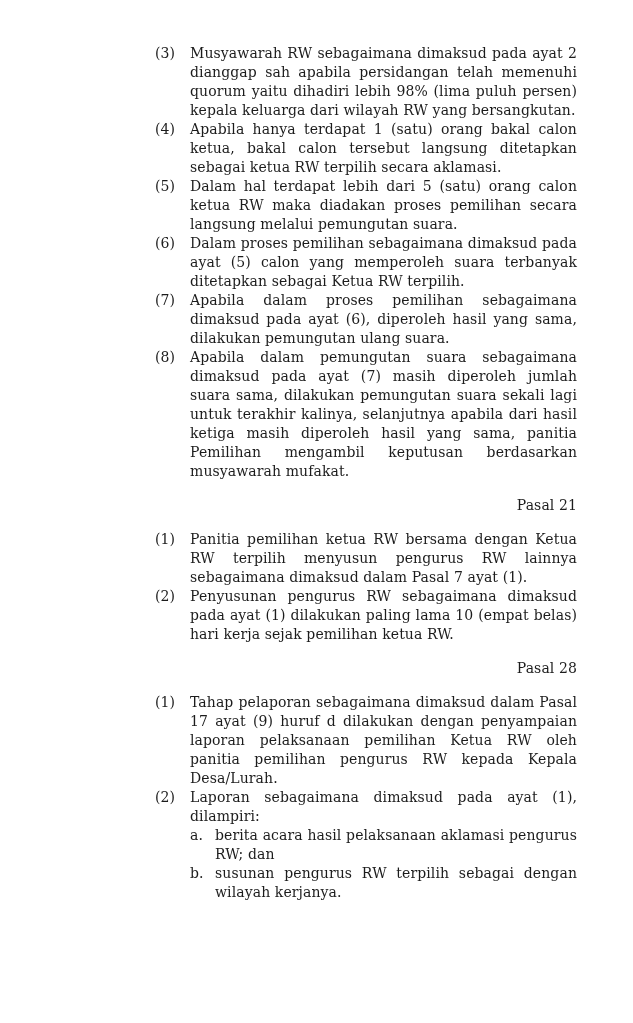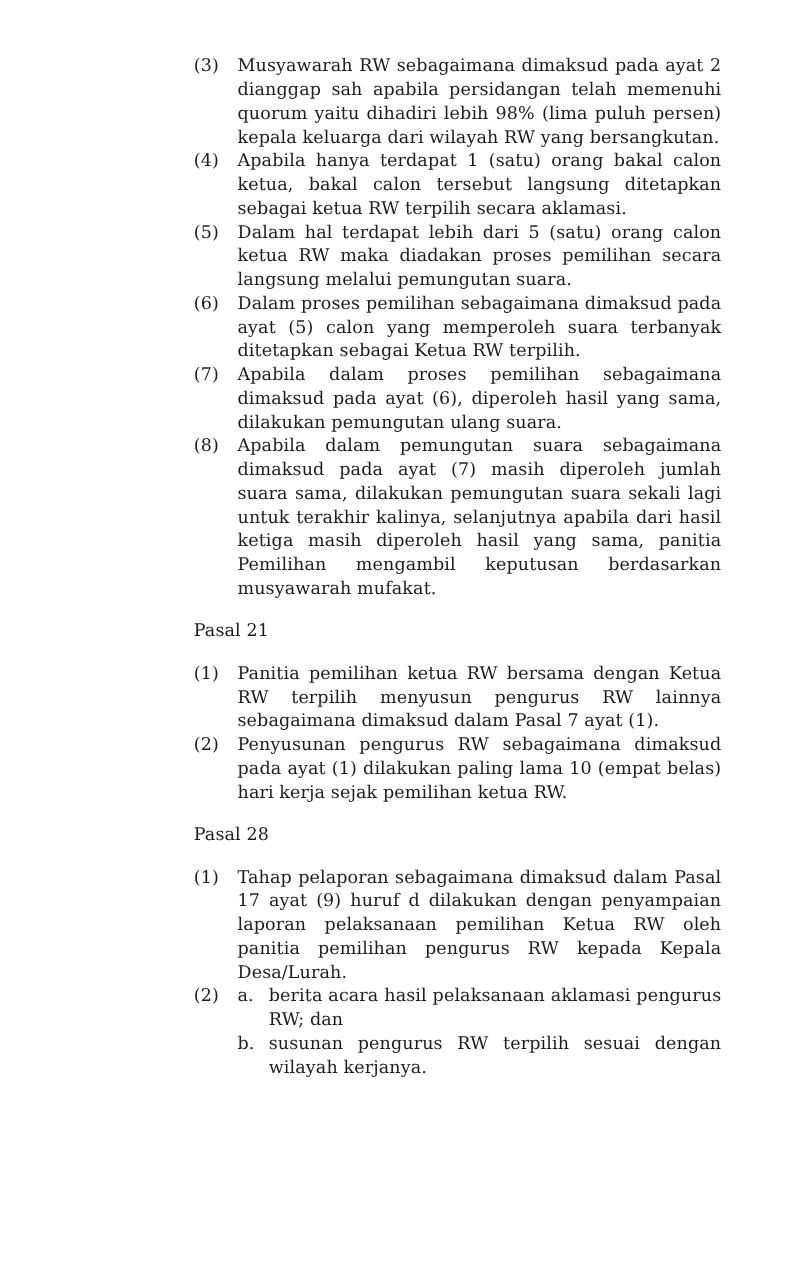--- a/index.html
+++ b/index.html
@@ -32,21 +32,21 @@
   .clause > .num {
     position: absolute;
     left: 0;
     top: 0;
     width: 35px;
   }
   .txt {
     text-align: justify;
   }
   .pasal {
-    text-align: left;
+    text-align: right;
     margin: 15px 0 15px 0;
   }
   .sub {
     position: relative;
     padding-left: 25px;
   }
   .sub > .sub-num {
     position: absolute;
     left: 0;
     top: 0;
@@ -97,25 +97,26 @@
 
     <div class="pasal">Pasal 28</div>
 
     <div class="clause">
       <span class="num">(1)</span>
       <div class="txt">Tahap pelaporan sebagaimana dimaksud dalam Pasal 17 ayat (9) huruf d dilakukan dengan penyampaian laporan pelaksanaan pemilihan Ketua RW oleh panitia pemilihan pengurus RW kepada Kepala Desa/Lurah.</div>
     </div>
     <div class="clause">
       <span class="num">(2)</span>
       <div class="txt">
+        <div>Laporan sebagaimana dimaksud pada ayat (1), dilampiri:</div>
         <div class="sub">
           <span class="sub-num">a.</span>
           <div class="txt">berita acara hasil pelaksanaan aklamasi pengurus RW; dan</div>
         </div>
         <div class="sub">
           <span class="sub-num">b.</span>
-          <div class="txt">susunan pengurus RW terpilih sesuai dengan wilayah kerjanya.</div>
+          <div class="txt">susunan pengurus RW terpilih sebagai dengan wilayah kerjanya.</div>
         </div>
       </div>
     </div>
 
   </div>
 </div>
 
 </body></html>

